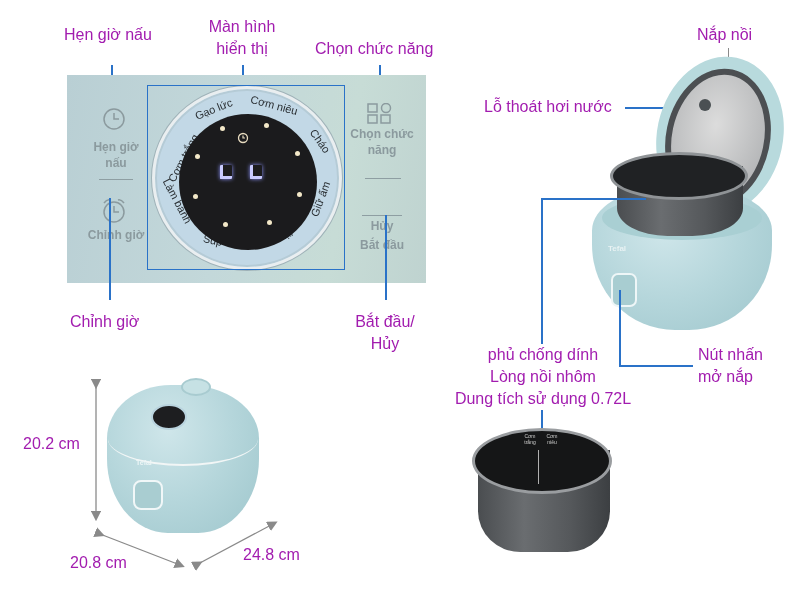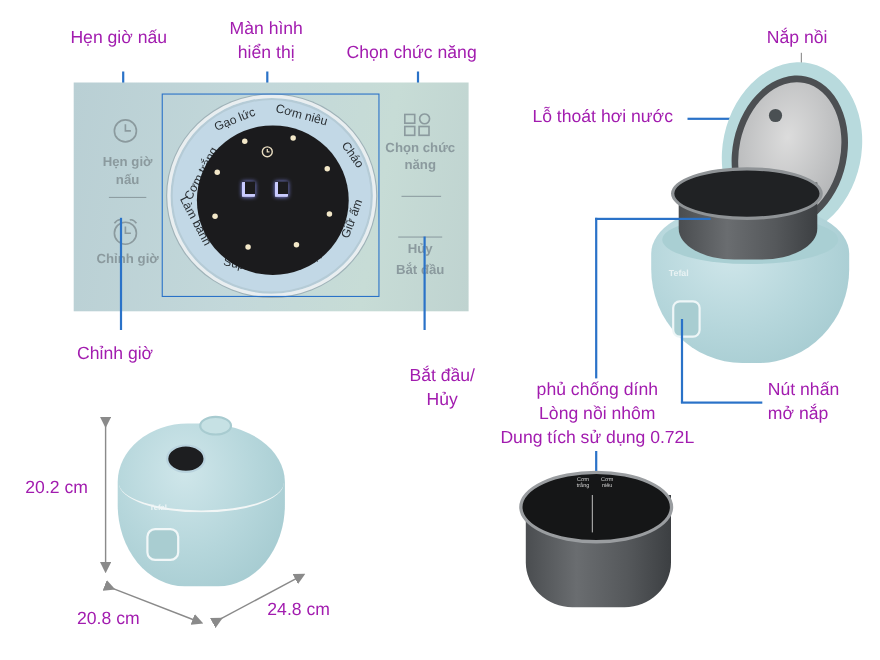--- a/index.html
+++ b/index.html
@@ -105,21 +105,21 @@
 </svg>
 <div class="seg" style="left:220px;top:165px;"></div>
 <div class="seg" style="left:250px;top:165px;"></div>
 
 <div id="hilite"></div>
 
 <div class="line vl" style="left:109px;top:198px;height:102px;"></div>
 <div class="line vl" style="left:385px;top:215px;height:85px;"></div>
 
 <div class="lbl" style="left:70px;top:311px;">Chỉnh giờ</div>
-<div class="lbl c" style="left:362px;top:311px;width:80px;margin-top:20px;">
+<div class="lbl c" style="left:345px;top:311px;width:80px;">
   <div>Bắt đầu/</div>
   <div>Hủy</div>
 </div>
 
 <div class="lbl" style="left:697px;top:24px;">Nắp nồi</div>
 <div class="gline" style="left:728px;top:48px;width:1px;height:22px;"></div>
 
 <div class="lbl" style="left:484px;top:96px;text-align:center;">Lỗ thoát hơi nước</div>
 <div class="line hl" style="left:625px;top:107px;width:80px;"></div>
 

